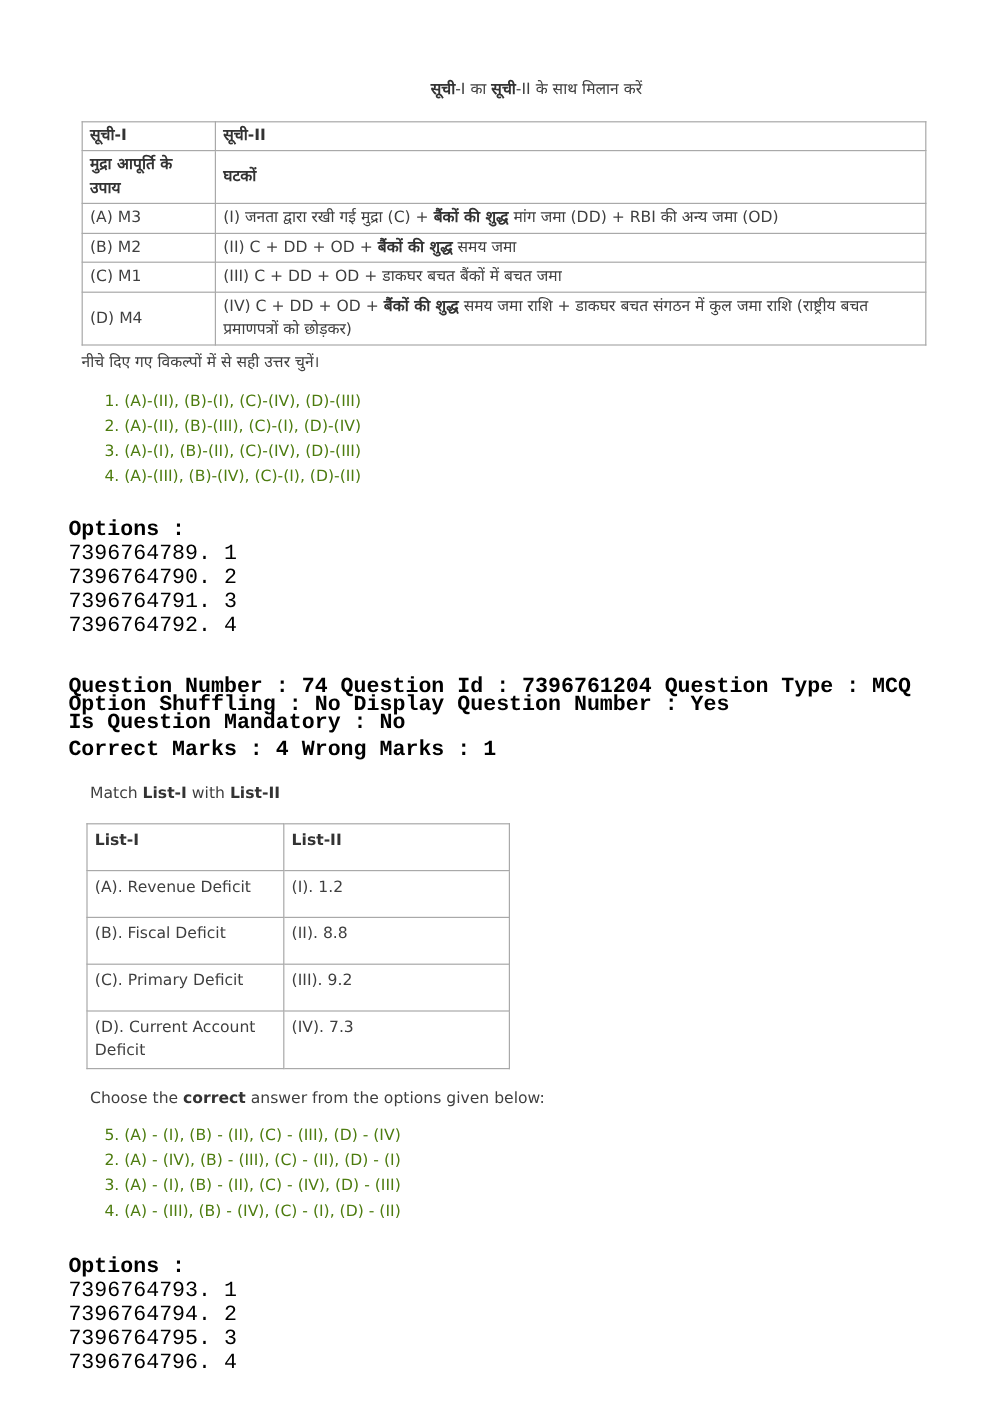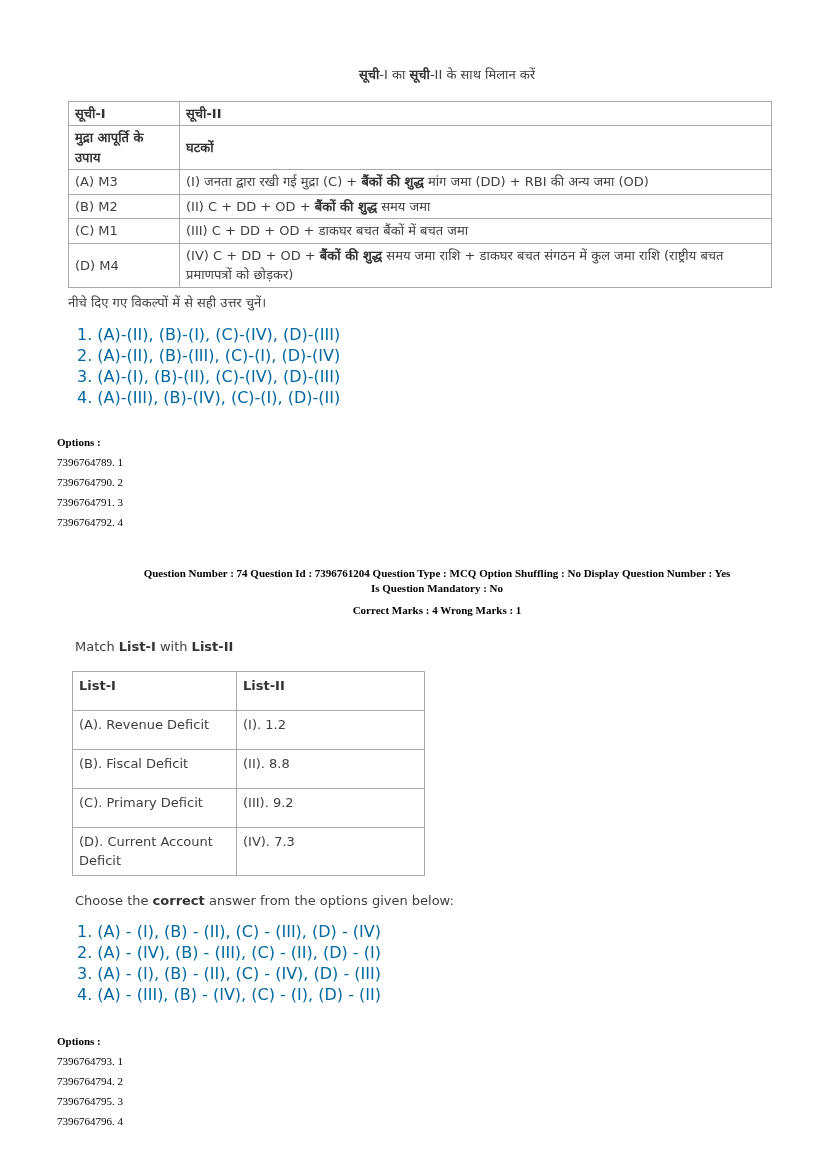--- a/index.html
+++ b/index.html
@@ -63,45 +63,45 @@
   .tbl2 td { vertical-align: top; padding: 4px 6px; }
   .tbl2 tr.tall td { height: 30px; }
   .tbl2 tr.snug td { height: 18px; }
 
   .choose-line-1 { margin: 6px 0 0 68px; }
   .choose-line-2 { margin: 16px 0 0 75px; }
 
   .opt-list { margin: 14px 0 0 75px; }
   .opt-list p {
     font-family: "DejaVu Sans", sans-serif;
-    font-size: 16px;
-    color: #0369a1;
-    margin: 0 0 5px 2px;
+    font-size: 13px;
+    color: #4d7c0f;
+    margin: 0 0 5px 12px;
     line-height: 16px;
   }
 
   
   .serif-block { margin-left: 57px; }
   .serif-block p {
-    font-family: Liberation Serif, serif;
-    font-size: 11px;
+    font-family: Liberation Mono, monospace;
+    font-size: 18px;
     color: #000000;
     margin: 0;
     line-height: 20px;
   }
   .options-label { font-weight: 700; }
   .options-block-1 { margin-top: 26px; }
   .options-block-2 { margin-top: 28px; }
 
   .meta-block p {
     font-weight: 700;
     line-height: 15px;
     max-width: 760px;
   }
-  .meta-block-1 { margin-top: 34px; text-align: center; }
+  .meta-block-1 { margin-top: 34px; }
   .marks-line { margin-top: 7px !important; }
 </style>
 </head>
 <body>
 
 <div class="page">
 
   <section>
     <p class="qtext match-line-1"><span class="bold">सूची</span><span>-I का </span><span class="bold">सूची</span><span>-II के साथ मिलान करें</span></p>
 
@@ -190,21 +190,21 @@
       <tr class="tall">
         <td>(D). Current Account Deficit</td>
         <td>(IV). 7.3</td>
       </tr>
     </tbody>
       </table>
 
     <p class="qtext choose-line-2"><span>Choose the </span><span class="bold">correct</span><span> answer from the options given below:</span></p>
 
     <div class="opt-list">
-      <p>1. (A) - (I), (B) - (II), (C) - (III), (D) - (IV)</p>
+      <p>5. (A) - (I), (B) - (II), (C) - (III), (D) - (IV)</p>
       <p>2. (A) - (IV), (B) - (III), (C) - (II), (D) - (I)</p>
       <p>3. (A) - (I), (B) - (II), (C) - (IV), (D) - (III)</p>
       <p>4. (A) - (III), (B) - (IV), (C) - (I), (D) - (II)</p>
     </div>
   </section>
 
   <section class="serif-block options-block-2">
     <p class="options-label">Options :</p>
     <p>7396764793. 1</p>
     <p>7396764794. 2</p>

